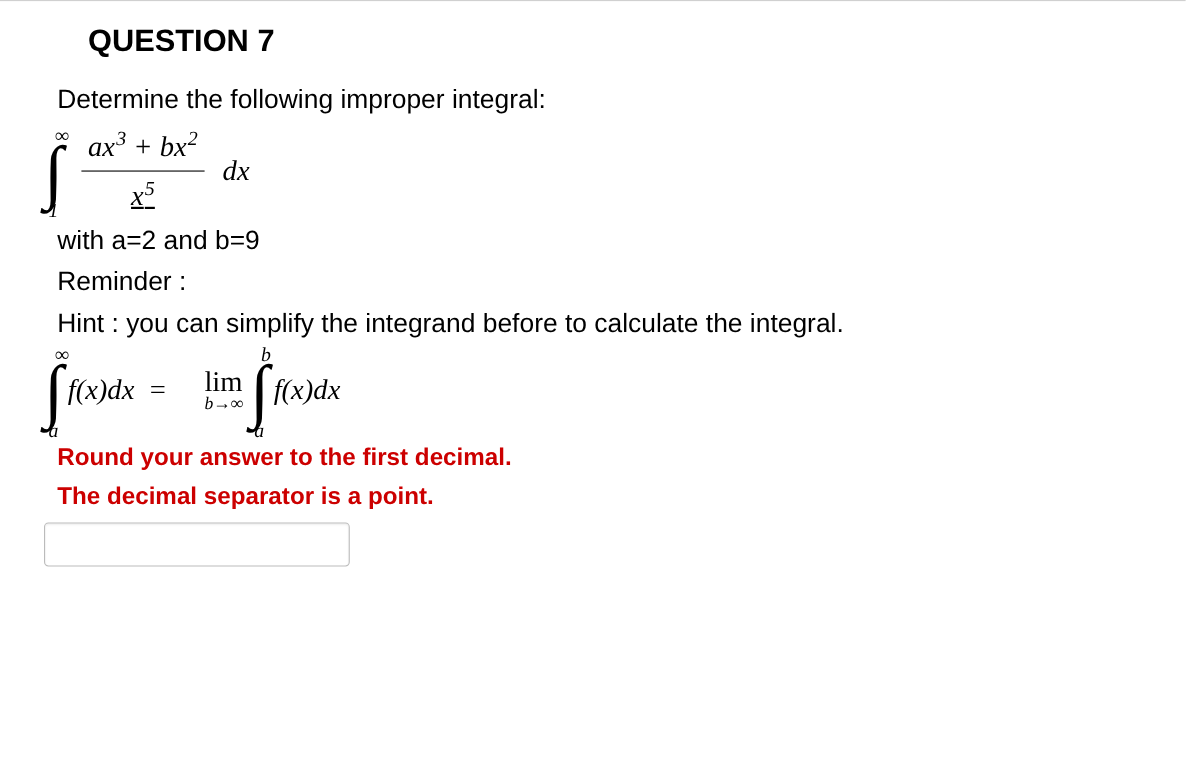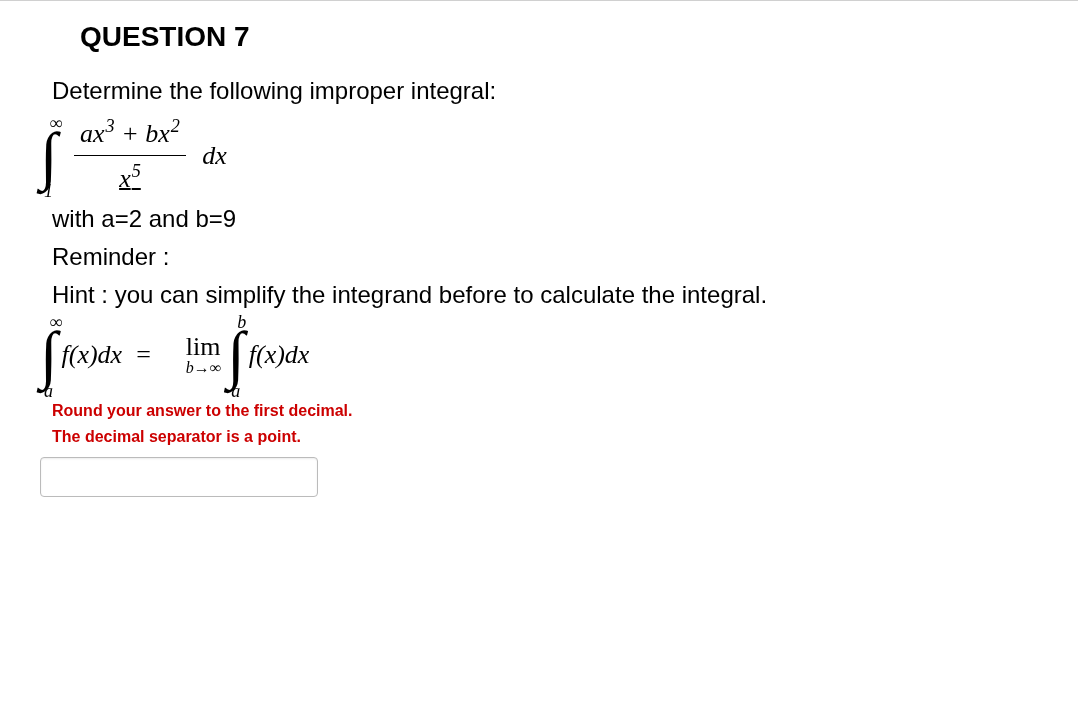--- a/index.html
+++ b/index.html
@@ -91,21 +91,21 @@
       display: block;
       font-style: normal;
     }
     .limit-bottom {
       display: block;
       font-size: 16px;
     }
     .red-text {
       color: #cc0000;
       font-weight: bold;
-      font-size: 16px;
+      font-size: 22px;
     }
     .answer-input {
       margin-top: 8px;
     }
     .answer-input input {
       width: 260px;
       height: 38px;
       border: 1px solid #bbb;
       border-radius: 4px;
       font-size: 18px;

